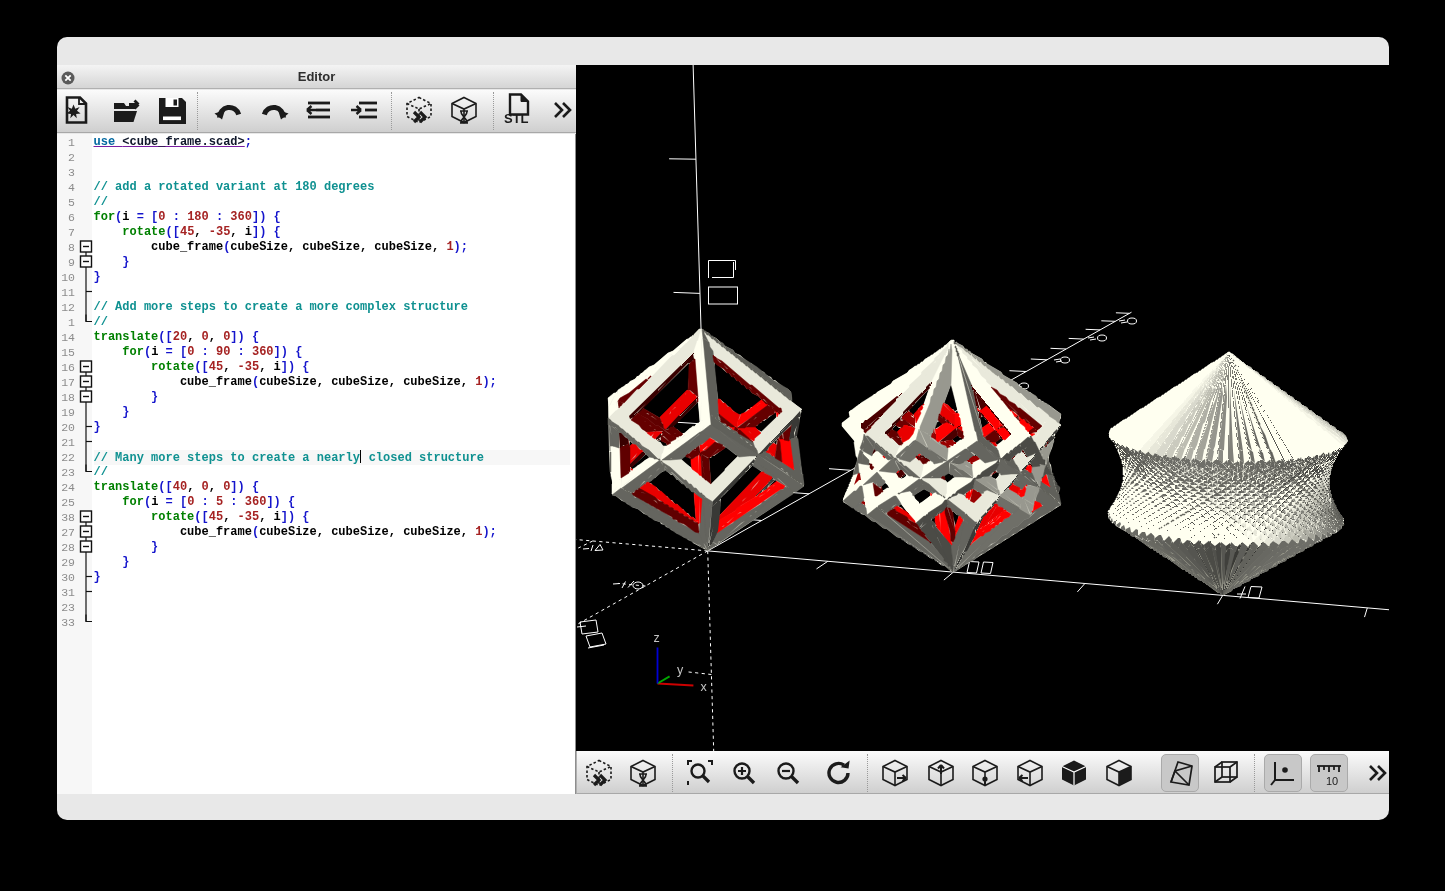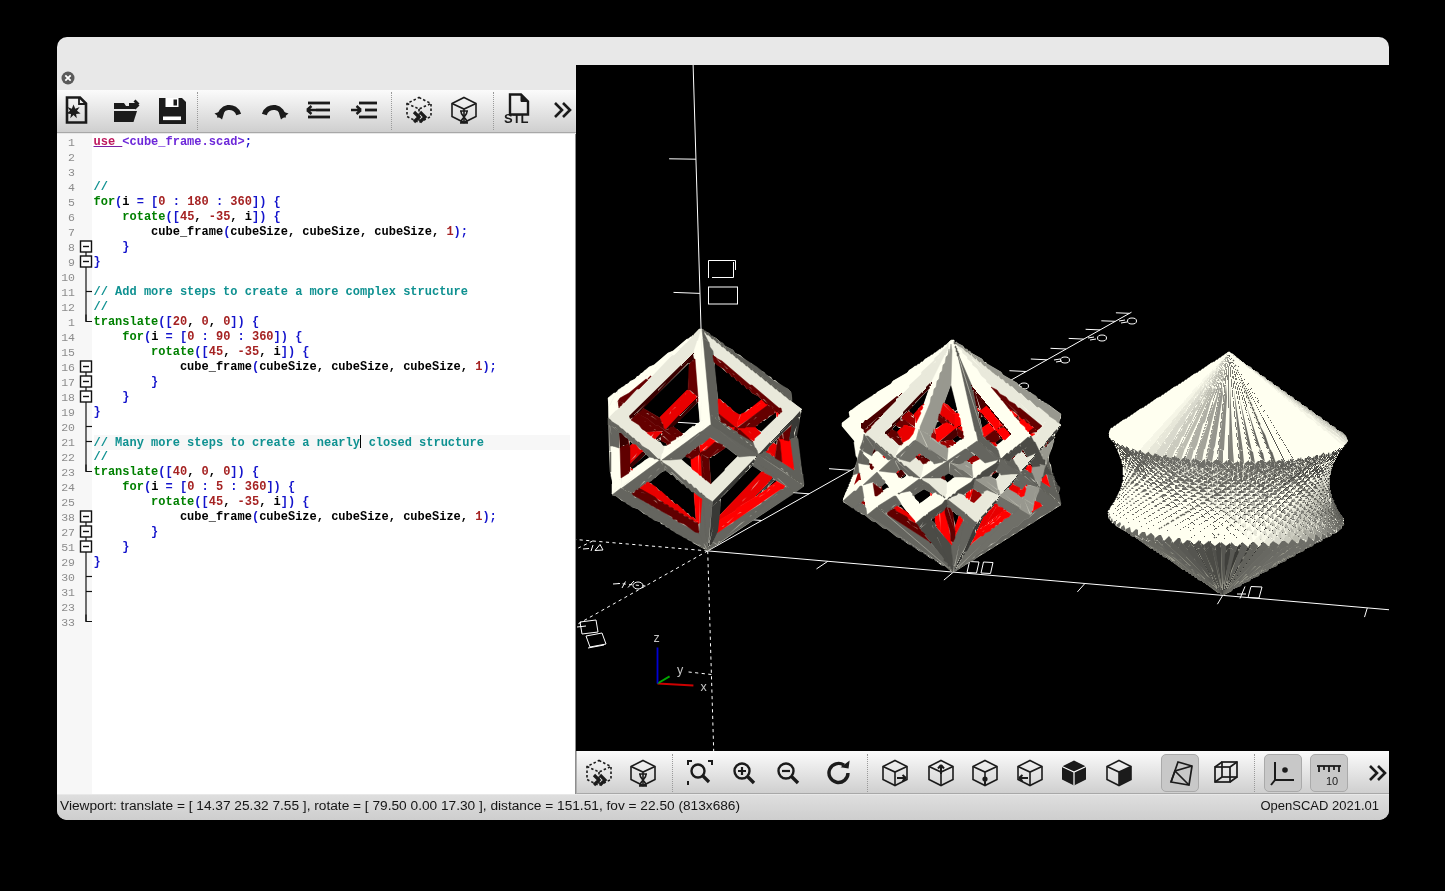--- a/index.html
+++ b/index.html
@@ -18,20 +18,23 @@
 #caret { display:inline-block; width:1.5px; height:13px; background:#000; vertical-align:-2px; }
 #bbar { position:absolute; left:519px; top:714px; width:813px; height:43px; background:linear-gradient(#fbfbfb,#cfcfcf); border-bottom:1px solid #a8a8a8; border-left:1px solid #b0b0b0; }
 #status { position:absolute; left:0; top:758px; width:100%; height:25px; background:linear-gradient(#dedede,#cecece); }
 #status .lt { position:absolute; left:3px; top:-1.5px; line-height:24px; font-size:13.7px; color:#151515; }
 #status .rt { position:absolute; right:10px; top:-1.5px; line-height:24px; font-size:13px; color:#151515; }
 .ic { position:absolute; }
 .vsep { position:absolute; width:0; border-left:1.5px dotted #9a9a9a; }
 </style></head>
 <body>
 <div id="win">
+ <div id="edhead">
+      <span>Editor</span>
+    </div>
  <svg style="position:absolute;left:2.5px;top:32.5px" width="16" height="16" viewBox="0 0 16 16">
       <circle cx="8" cy="8" r="6.5" fill="#5a5a5a"></circle>
       <path d="M5.3,5.3 L10.7,10.7 M10.7,5.3 L5.3,10.7" stroke="#fff" stroke-width="1.8"></path>
     </svg>
  <div id="edbar"></div>
  <div id="edarea"></div>
  <div id="gutterbg"></div>
  <div id="gutter">
 <div class="gl">1</div>
 <div class="gl">2</div>
@@ -53,31 +56,32 @@
 <div class="gl">18</div>
 <div class="gl">19</div>
 <div class="gl">20</div>
 <div class="gl">21</div>
 <div class="gl">22</div>
 <div class="gl">23</div>
 <div class="gl">24</div>
 <div class="gl">25</div>
 <div class="gl">38</div>
 <div class="gl">27</div>
-<div class="gl">51</div>
+<div class="gl">28</div>
 <div class="gl">29</div>
 <div class="gl">30</div>
 <div class="gl">31</div>
 <div class="gl">23</div>
 <div class="gl">33</div>
  </div>
  <div id="code">
-<div class="cl"><span style="color:#be185d;text-decoration:underline;text-decoration-color:#7a1fa2">use </span><span style="color:#6d28d9;text-decoration-color:#7a1fa2">&lt;cube_frame.scad&gt;</span><span style="color:#1414cc">;</span></div>
+<div class="cl"><span style="color:#0369a1;text-decoration:underline;text-decoration-color:#7a1fa2">use </span><span style="color:#0f172a;text-decoration:underline;text-decoration-color:#7a1fa2">&lt;cube_frame.scad&gt;</span><span style="color:#1414cc">;</span></div>
 <div class="cl"></div>
 <div class="cl"></div>
+<div class="cl"><span style="color:#0f9191">// add a rotated variant at 180 degrees</span></div>
 <div class="cl"><span style="color:#0f9191">//</span></div>
 <div class="cl"><span style="color:#008000">for</span><span style="color:#1414cc">(</span><span style="color:#000000">i</span><span style="color:#1414cc"> = [</span><span style="color:#a52222">0</span><span style="color:#1414cc"> : </span><span style="color:#a52222">180</span><span style="color:#1414cc"> : </span><span style="color:#a52222">360</span><span style="color:#1414cc">]) {</span></div>
 <div class="cl"><span style="color:#000000">    </span><span style="color:#008000">rotate</span><span style="color:#1414cc">([</span><span style="color:#a52222">45</span><span style="color:#000000">, </span><span style="color:#a52222">-35</span><span style="color:#000000">, </span><span style="color:#000000">i</span><span style="color:#1414cc">]) {</span></div>
 <div class="cl"><span style="color:#000000">        cube_frame</span><span style="color:#1414cc">(</span><span style="color:#000000">cubeSize</span><span style="color:#000000">, </span><span style="color:#000000">cubeSize</span><span style="color:#000000">, </span><span style="color:#000000">cubeSize</span><span style="color:#000000">, </span><span style="color:#a52222">1</span><span style="color:#1414cc">);</span></div>
 <div class="cl"><span style="color:#1414cc">    }</span></div>
 <div class="cl"><span style="color:#1414cc">}</span></div>
 <div class="cl"></div>
 <div class="cl"><span style="color:#0f9191">// Add more steps to create a more complex structure</span></div>
 <div class="cl"><span style="color:#0f9191">//</span></div>
 <div class="cl"><span style="color:#008000">translate</span><span style="color:#1414cc">([</span><span style="color:#a52222">20</span><span style="color:#000000">, </span><span style="color:#a52222">0</span><span style="color:#000000">, </span><span style="color:#a52222">0</span><span style="color:#1414cc">]) {</span></div>
@@ -93,24 +97,20 @@
 <div class="cl"><span style="color:#008000">translate</span><span style="color:#1414cc">([</span><span style="color:#a52222">40</span><span style="color:#000000">, </span><span style="color:#a52222">0</span><span style="color:#000000">, </span><span style="color:#a52222">0</span><span style="color:#1414cc">]) {</span></div>
 <div class="cl"><span style="color:#000000">    </span><span style="color:#008000">for</span><span style="color:#1414cc">(</span><span style="color:#000000">i</span><span style="color:#1414cc"> = [</span><span style="color:#a52222">0</span><span style="color:#1414cc"> : </span><span style="color:#a52222">5</span><span style="color:#1414cc"> : </span><span style="color:#a52222">360</span><span style="color:#1414cc">]) {</span></div>
 <div class="cl"><span style="color:#000000">        </span><span style="color:#008000">rotate</span><span style="color:#1414cc">([</span><span style="color:#a52222">45</span><span style="color:#000000">, </span><span style="color:#a52222">-35</span><span style="color:#000000">, </span><span style="color:#000000">i</span><span style="color:#1414cc">]) {</span></div>
 <div class="cl"><span style="color:#000000">            cube_frame</span><span style="color:#1414cc">(</span><span style="color:#000000">cubeSize</span><span style="color:#000000">, </span><span style="color:#000000">cubeSize</span><span style="color:#000000">, </span><span style="color:#000000">cubeSize</span><span style="color:#000000">, </span><span style="color:#a52222">1</span><span style="color:#1414cc">);</span></div>
 <div class="cl"><span style="color:#1414cc">        }</span></div>
 <div class="cl"><span style="color:#1414cc">    }</span></div>
 <div class="cl"><span style="color:#1414cc">}</span></div>
 <div class="cl"></div>
  </div>
  <div id="bbar"></div>
- <div id="status">
-      <span class="lt">Viewport: translate = [ 14.37 25.32 7.55 ], rotate = [ 79.50 0.00 17.30 ], distance = 151.51, fov = 22.50 (813x686)</span>
-      <span class="rt">OpenSCAD 2021.01</span>
-    </div>
 </div>
 <svg style="position:absolute;left:0;top:0" width="1445" height="891" viewBox="0 0 1445 891">
 <defs>
       <clipPath id="vp">
         <rect x="576" y="65" width="813" height="686"></rect>
       </clipPath>
     </defs>
 <g clip-path="url(#vp)">
 <rect x="576" y="65" width="813" height="686" fill="#000"></rect>
 <g stroke="#fff" stroke-width="1" fill="none">

